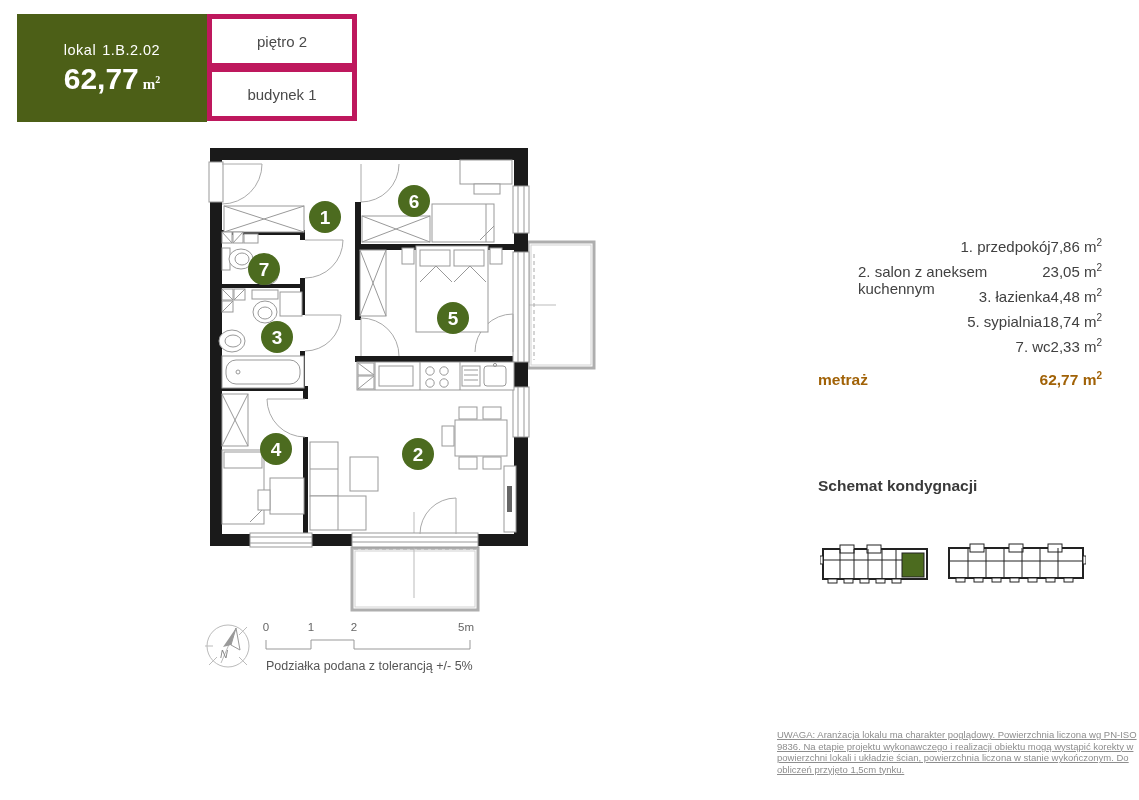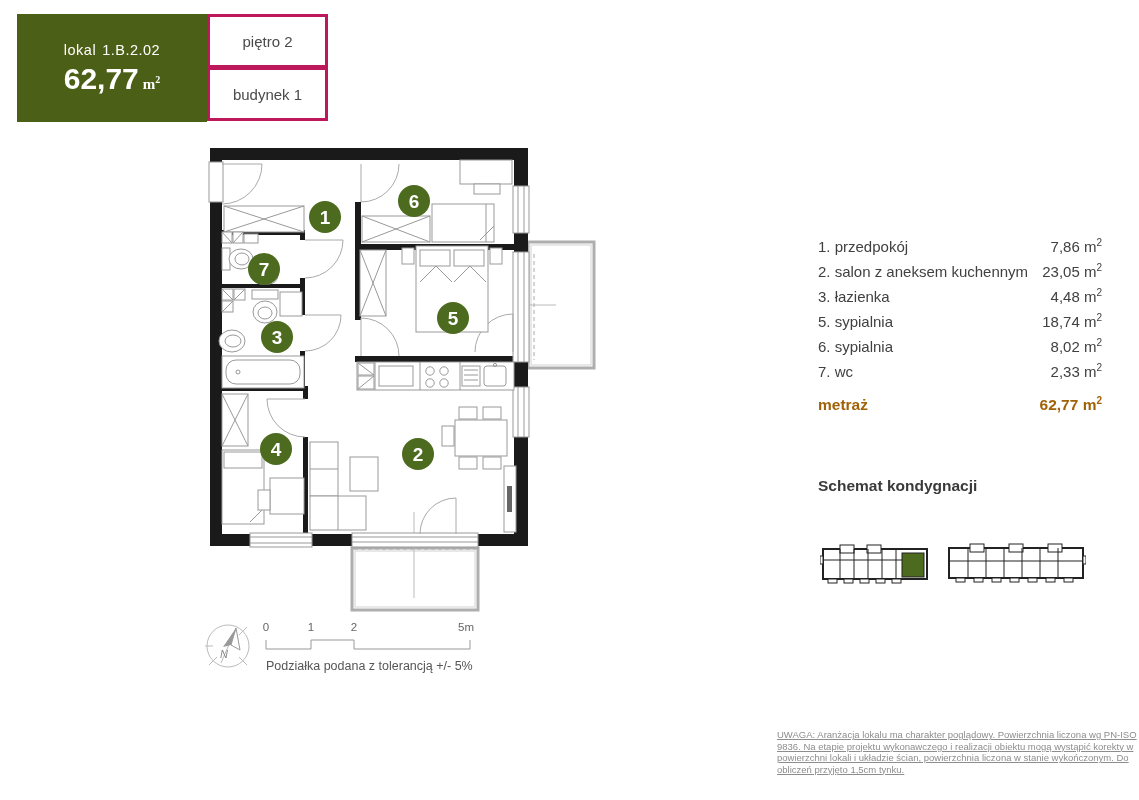--- a/index.html
+++ b/index.html
@@ -9,27 +9,27 @@
   
   .hdr-green{position:absolute;left:17px;top:14px;width:190px;height:108px;
     background:var(--accent-green,#4c5f17);color:#fff;display:flex;flex-direction:column;
     align-items:center;justify-content:center;}
   .hdr-lokal{font-size:14.5px;letter-spacing:.5px;margin-bottom:6px;}
   .hdr-lokal .num{margin-left:6px;}
   .hdr-area{font-size:30px;font-weight:bold;line-height:1;}
   .hdr-area .unit{font-size:15px;font-weight:bold;margin-left:4px;font-family:Liberation Serif, serif;}
   .hdr-area sup{font-size:10px;}
   .info-boxes{position:absolute;left:207px;top:14px;width:150px;height:108px;}
-  .info-box{box-sizing:border-box;width:121px;height:54px;border:3px solid #be185d;
+  .info-box{box-sizing:border-box;width:150px;height:54px;border:5px solid #be185d;
     display:flex;align-items:center;justify-content:center;font-size:15px;color:#4a4a4a;background:#fff;}
   .info-box+.info-box{margin-top:-1px;}
 
   
   .room-list{position:absolute;left:818px;top:237px;width:284px;}
-  .room-row{display:flex;justify-content:space-between;align-items:baseline;height:25px;font-size:15px;color:#414141;}
+  .room-row{display:flex;justify-content:flex-end;align-items:baseline;height:25px;font-size:15px;color:#414141;margin-left:40px;}
   .room-area{white-space:nowrap;}
   .room-area sup,.total sup{font-size:10px;}
   .total{display:flex;justify-content:space-between;align-items:baseline;margin-top:8px;
     font-size:15.5px;font-weight:bold;color:#a16207;}
   .schemat-title{position:absolute;left:818px;top:477px;font-size:15.5px;font-weight:bold;color:#3a3a3a;}
   .mini-bldg{position:absolute;}
   .mini-bldg.left{left:820px;top:542px;}
   .mini-bldg.right{left:946px;top:540px;}
   .green-unit{fill:var(--badge-green,#4c6b1f);}
 
@@ -327,24 +327,20 @@
       <span>2. salon z aneksem kuchennym</span>
       <span class="room-area"><span>23,05</span> <span>m</span><sup>2</sup></span>
     </div>
     <div class="room-row">
       <span>3. łazienka</span>
       <span class="room-area"><span>4,48</span> <span>m</span><sup>2</sup></span>
     </div>
     <div class="room-row">
       <span>5. sypialnia</span>
       <span class="room-area"><span>18,74</span> <span>m</span><sup>2</sup></span>
-    </div>
-    <div class="room-row">
-      <span>6. sypialnia</span>
-      <span class="room-area"><span>8,02</span> <span>m</span><sup>2</sup></span>
     </div>
     <div class="room-row">
       <span>7. wc</span>
       <span class="room-area"><span>2,33</span> <span>m</span><sup>2</sup></span>
     </div>
     <div class="total">
       <span>metraż</span>
       <span class="room-area"><span>62,77</span> <span>m</span><sup>2</sup></span>
     </div>
   </div>

